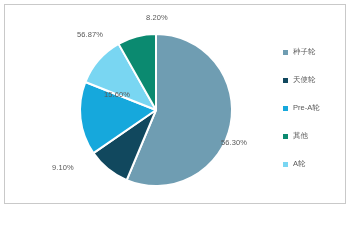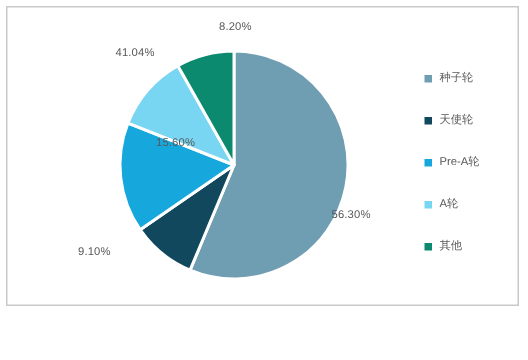--- a/index.html
+++ b/index.html
@@ -79,21 +79,21 @@
         <path stroke="#ffffff" stroke-width="2" stroke-linejoin="round" d="M 151 105 L 151.00 29.00 A 76 76 0 1 1 121.70 175.12 Z" fill="#6f9db2"></path>
         <path stroke="#ffffff" stroke-width="2" stroke-linejoin="round" d="M 151 105 L 121.70 175.12 A 76 76 0 0 1 88.41 148.11 Z" fill="#11485e"></path>
         <path stroke="#ffffff" stroke-width="2" stroke-linejoin="round" d="M 151 105 L 88.41 148.11 A 76 76 0 0 1 80.34 77.02 Z" fill="#16a8dc"></path>
         <path stroke="#ffffff" stroke-width="2" stroke-linejoin="round" d="M 151 105 L 80.34 77.02 A 76 76 0 0 1 113.55 38.87 Z" fill="#79d6f2"></path>
         <path stroke="#ffffff" stroke-width="2" stroke-linejoin="round" d="M 151 105 L 113.55 38.87 A 76 76 0 0 1 151.00 29.00 Z" fill="#0b8a70"></path>
       </g>
     </svg>
 
     <div class="data-label" style="left:141px; top:8px;">8.20%</div>
 
-    <div class="data-label" style="left:72px; top:25px;">41.04%</div>
+    <div class="data-label" style="left:72px; top:25px;">56.87%</div>
 
     <div class="data-label" style="left:71px; top:85px;margin-left:28px;">15.60%</div>
 
     <div class="data-label" style="left:47px; top:158px;">9.10%</div>
 
     <div class="data-label" style="left:216px; top:133px;">56.30%</div>
   </div>
 
   <div id="legend">
     <div class="legend-item">
@@ -102,22 +102,22 @@
     </div>
     <div class="legend-item">
       <span class="legend-marker" style="background:#11485e;"></span>
       <span class="legend-label">天使轮</span>
     </div>
     <div class="legend-item">
       <span class="legend-marker" style="background:#16a8dc;"></span>
       <span class="legend-label">Pre-A轮</span>
     </div>
     <div class="legend-item">
+      <span class="legend-marker" style="background:#0b8a70;"></span>
+      <span class="legend-label">其他</span>
+    </div>
+    <div class="legend-item">
       <span class="legend-marker" style="background:#79d6f2;"></span>
       <span class="legend-label">A轮</span>
-    </div>
-    <div class="legend-item">
-      <span class="legend-marker" style="background:#0b8a70;"></span>
-      <span class="legend-label">其他</span>
     </div>
   </div>
 
 </div>
 
 </body></html>

